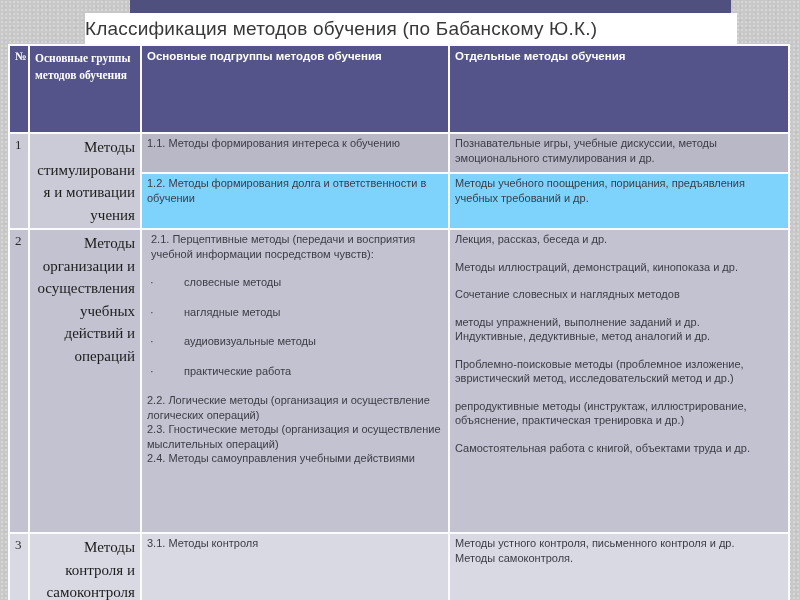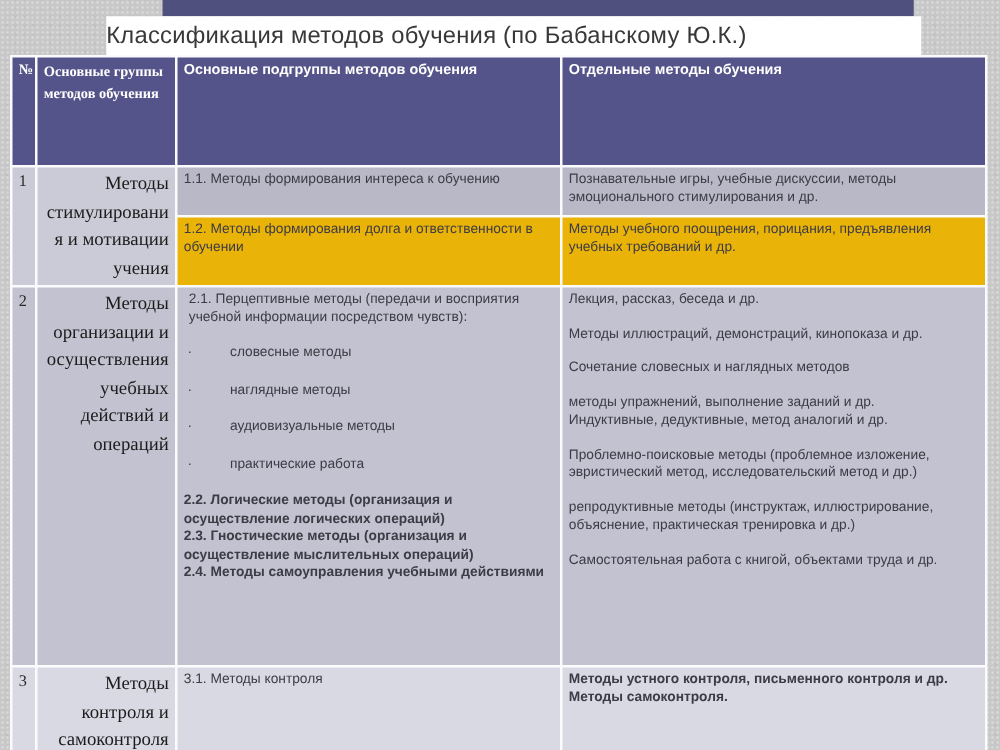--- a/index.html
+++ b/index.html
@@ -53,37 +53,37 @@
     font-family:"Liberation Serif","DejaVu Serif",serif;
     font-size:13px;color:#2a2a2a;padding:3px 1px 0 3px;
   }
   td.groupcell{
     font-family:"Liberation Serif","DejaVu Serif",serif;
     font-size:15px;line-height:1.5;color:#1c1c1c;
     padding:4px 2px 0 9px;overflow-wrap:break-word;text-align:right;
   }
   
   .r11 td{background:#b8b8c7;}
-  .r12 td{background:#eab308;}
+  .r12 td{background:#7dd3fc;}
   .r2 td{background:#c2c2d0;}
   .r3 td{background:#d9d9e3;}
   td.row1-left{background:#cbcbd7;}
   
   tr.head th{height:80px;}
   tr.r11 td{height:34px;}
   tr.r12 td{height:50px;}
   tr.r2 td{height:298px;}
   tr.r3 td{height:62px;}
   
   .para{margin:0 0 13px 0;white-space:pre-line;}
   .para:last-child{margin-bottom:16px;}
   .intro{margin:0 0 14px 4px;}
   .bullet-row{display:flex;margin:0 0 15px 0;}
   .bullet-row .dot{width:34px;flex:0 0 34px;padding-left:3px;}
-  .tight div{margin:0;font-weight:bold;}
+  .tight div{margin:0;}
 </style>
 </head>
 <body>
 
 <div class="top-bar"></div>
 
 <div class="title-band">
   <span class="title-text">Классификация методов обучения (по Бабанскому Ю.К.)</span>
 </div>
 

